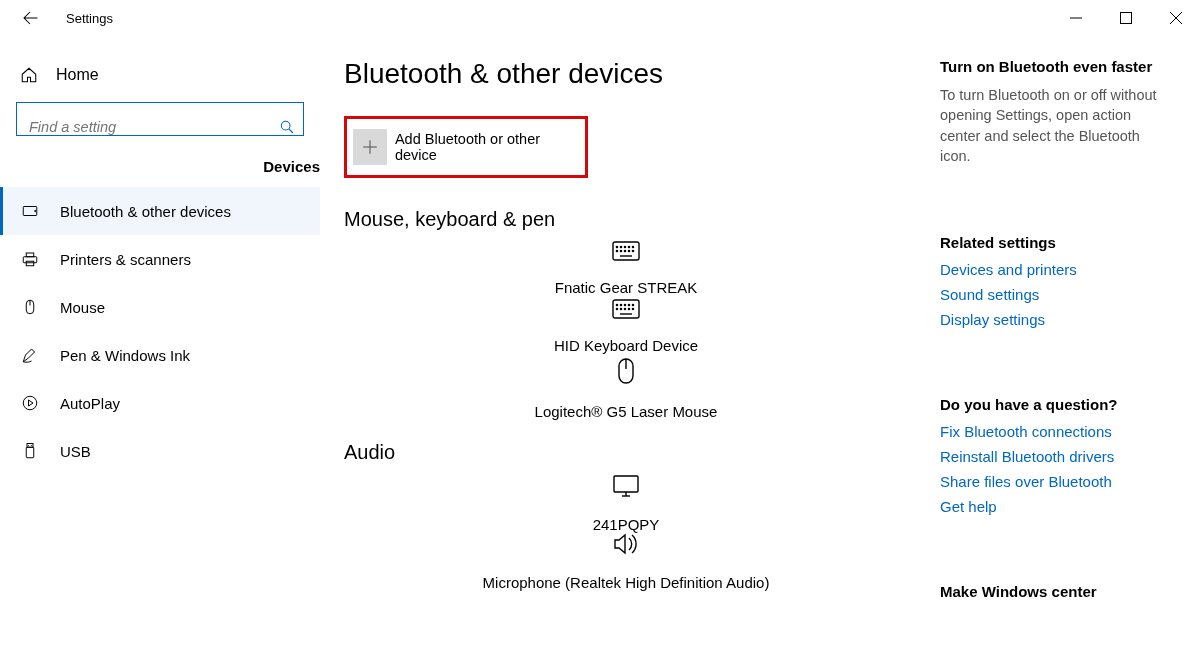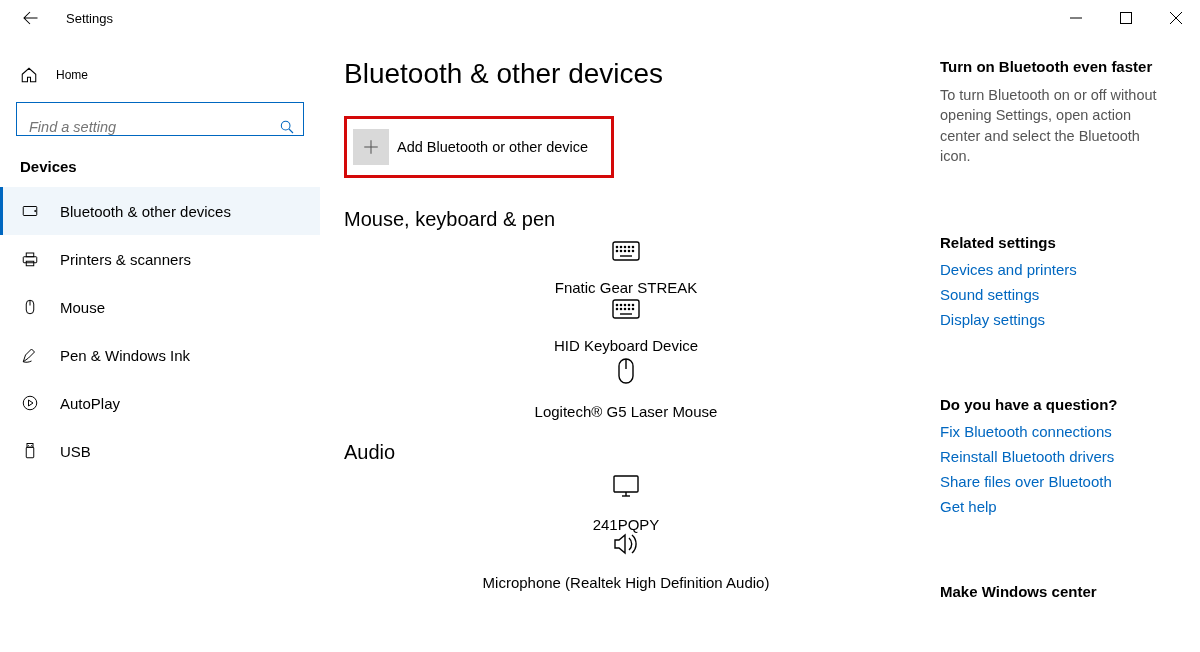--- a/index.html
+++ b/index.html
@@ -29,39 +29,40 @@
   .winctrls { margin-left: auto; display:flex; gap: 30px; }
   .winctrls .ctrl { width:20px;height:20px;display:flex;align-items:center;justify-content:center;cursor:pointer;}
   .body { display:flex; height: calc(100% - 36px); }
   .sidebar {
     width: 320px;
     background:#fff;
     padding: 24px 0 0 0;
     position:relative;
   }
   .home-row { display:flex;align-items:center;gap:18px;padding:6px 0 14px 20px;cursor:pointer;}
-  .home-row span.label { font-size:12px;text-align:center;}
+  .home-row span.label { font-size:16px;text-align:center;}
   .searchbox {
     margin: 4px 16px 18px 16px;
     height: 34px;
     border: 1px solid #0067c0;
     display:flex;align-items:center;
     padding: 16px 8px 0 10px;
   }
   .searchbox input {
     flex:1;border:none;outline:none;font-size:14.5px;
     font-style: italic;
     color:#555;
     background:transparent;
   }
   .searchbox .searchicon { color:#0067c0; }
   .section-label {
     font-weight:600;
     padding: 4px 0 12px 20px;
     font-size:15px;
+    text-align:right;
   }
   .nav-list { display:flex;flex-direction:column; }
   .nav-item {
     display:flex;align-items:center;
     height:48px;
     padding-left: 20px;
     gap: 20px;
     cursor:pointer;
     position:relative;
   }
@@ -81,21 +82,21 @@
     display:flex;
     gap: 24px;
     overflow:hidden;
   }
   .content { width: 560px; }
   .page-title { font-size: 28px; font-weight:400; margin: 4px 0 26px 0; }
   .add-device-box {
     border: 3px solid #d40808;
     padding: 10px 10px 10px 6px;
     display:flex; align-items:center;
-    width: 270px;
+    width: 244px;
     gap: 8px;
     cursor:pointer;
     margin-bottom: 30px;
   }
   .plus-tile {
     width: 36px;height:36px;
     background:#d9d9d9;
     display:flex;align-items:center;justify-content:center;
     color:#555;
   }

